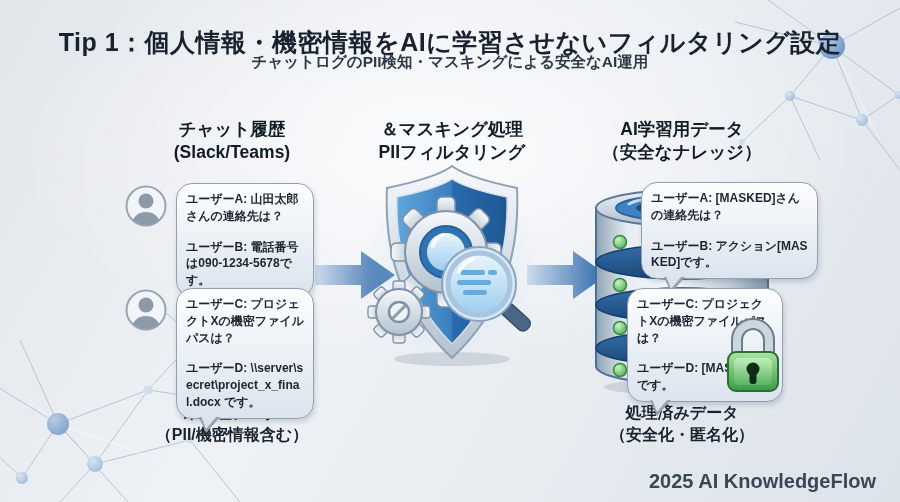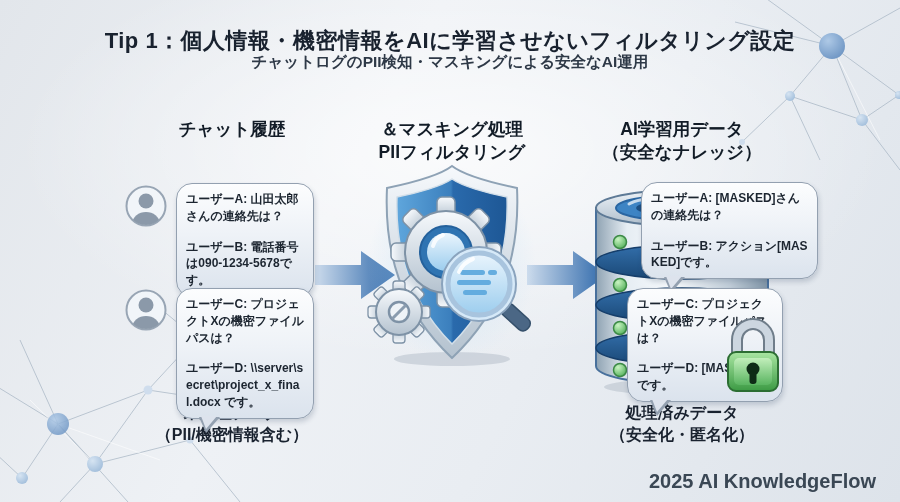--- a/index.html
+++ b/index.html
@@ -7,21 +7,21 @@
   body { font-family:"Liberation Sans","DejaVu Sans",sans-serif; }
   .canvas {
     position:relative; width:900px; height:502px; margin:0 auto; overflow:hidden;
     background:
       radial-gradient(ellipse 620px 300px at 50% 30%, rgba(255,255,255,.75), rgba(255,255,255,0) 70%),
       linear-gradient(118deg,#e2e6eb 0%,#eef1f5 38%,#e9edf2 62%,#dde3ea 100%);
   }
   .deco { position:absolute; inset:0; pointer-events:none; }
   .page-title {
     position:absolute; left:0; right:0; top:26px; text-align:center;
-    font-size:22px; font-weight:700; color:#19222f; letter-spacing:.5px;
+    font-size:25px; font-weight:700; color:#19222f; letter-spacing:.5px;
   }
   .page-subtitle {
     position:absolute; left:0; right:0; top:52px; text-align:center;
     font-size:15.5px; font-weight:600; color:#2e3947;
   }
   .col-header {
     position:absolute; top:118px; width:230px; text-align:center;
     font-size:17.5px; font-weight:700; color:#121c27; line-height:1.32;
   }
   .col1 { left:117px; } .col2 { left:337px; } .col3 { left:567px; }
@@ -102,20 +102,21 @@
       <circle cx="190" cy="440" r="3.5" fill="#cfdded"></circle>
       <circle cx="196" cy="338" r="3" fill="#d8e3ee"></circle>
     </g>
   </svg>
 
   <div class="page-title">Tip 1：個人情報・機密情報をAIに学習させないフィルタリング設定</div>
   <div class="page-subtitle">チャットログのPII検知・マスキングによる安全なAI運用</div>
 
   <div class="col-header col1">
     <div>チャット履歴</div>
+    <div>(Slack/Teams)</div>
   </div>
   <div class="col-header col2">
     <div>＆マスキング処理</div>
     <div>PIIフィルタリング</div>
   </div>
   <div class="col-header col3">
     <div>AI学習用データ</div>
     <div>（安全なナレッジ）</div>
   </div>
 

